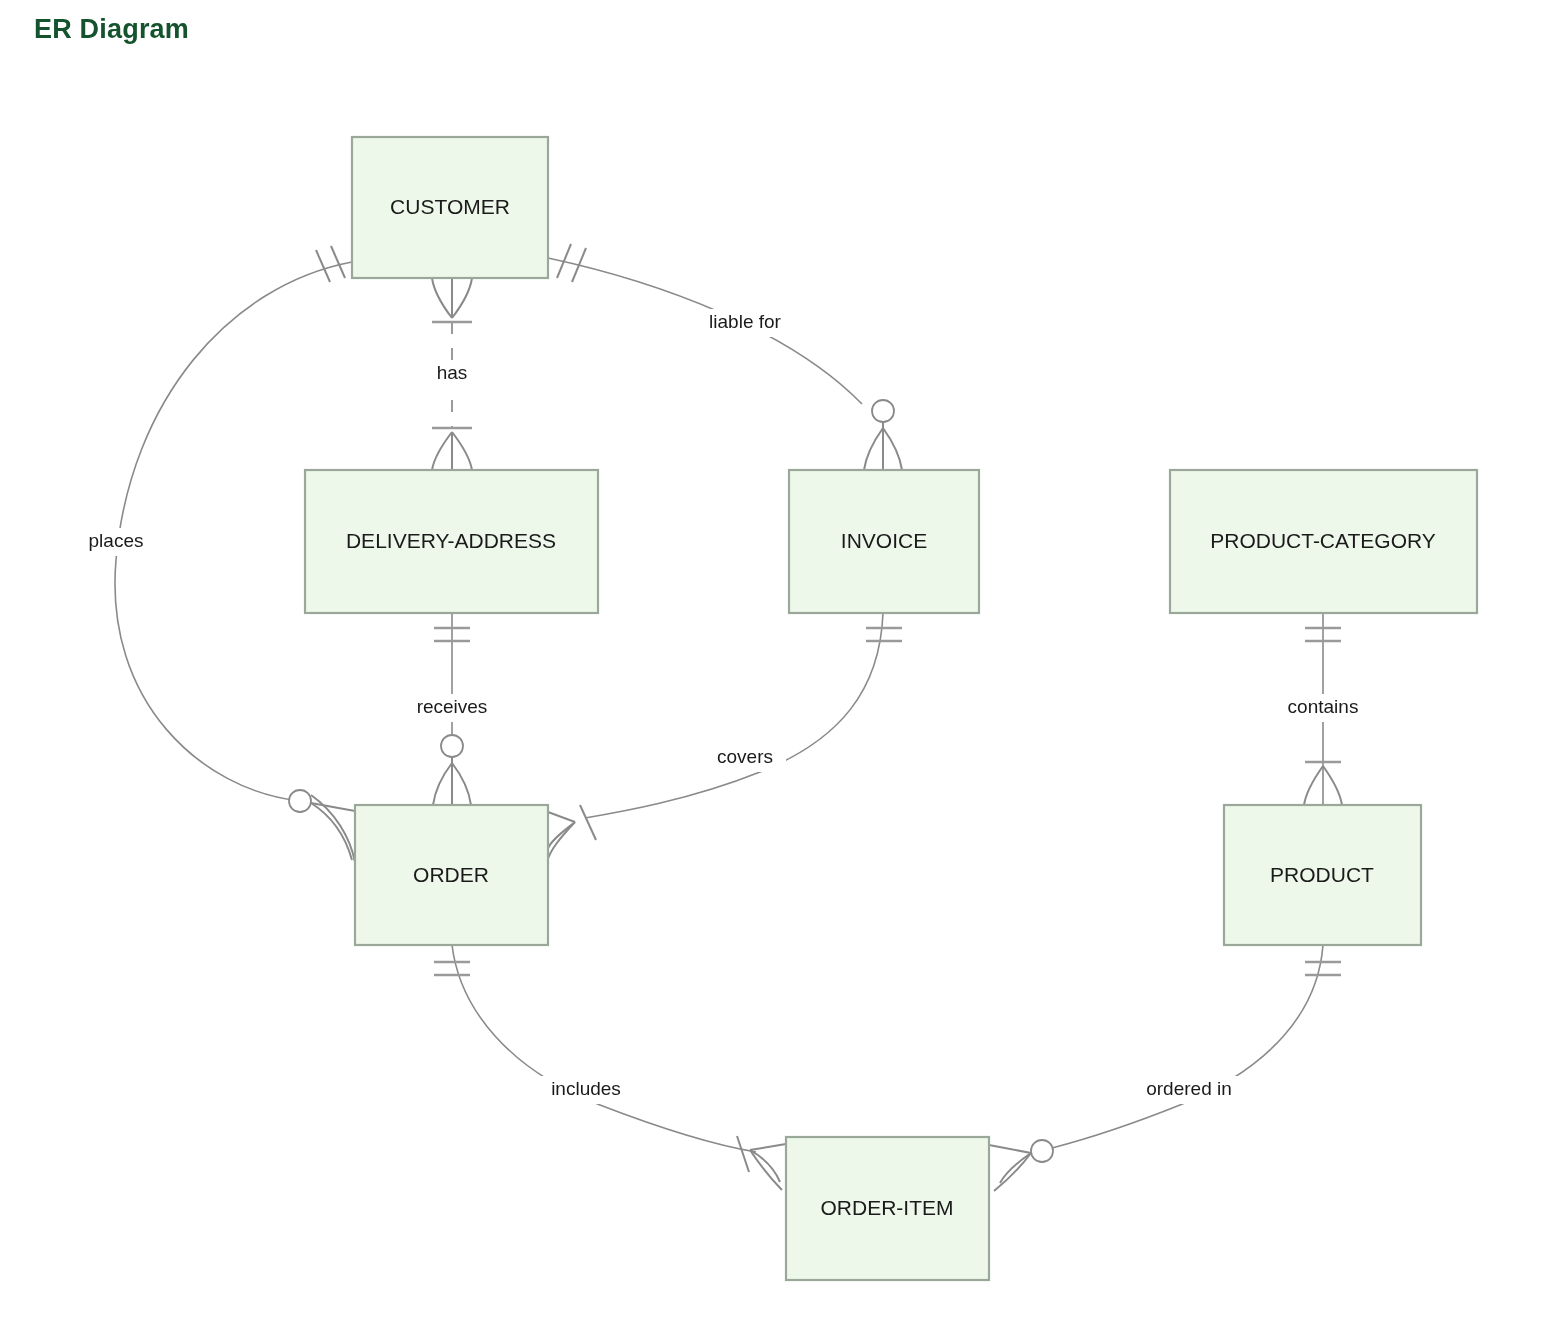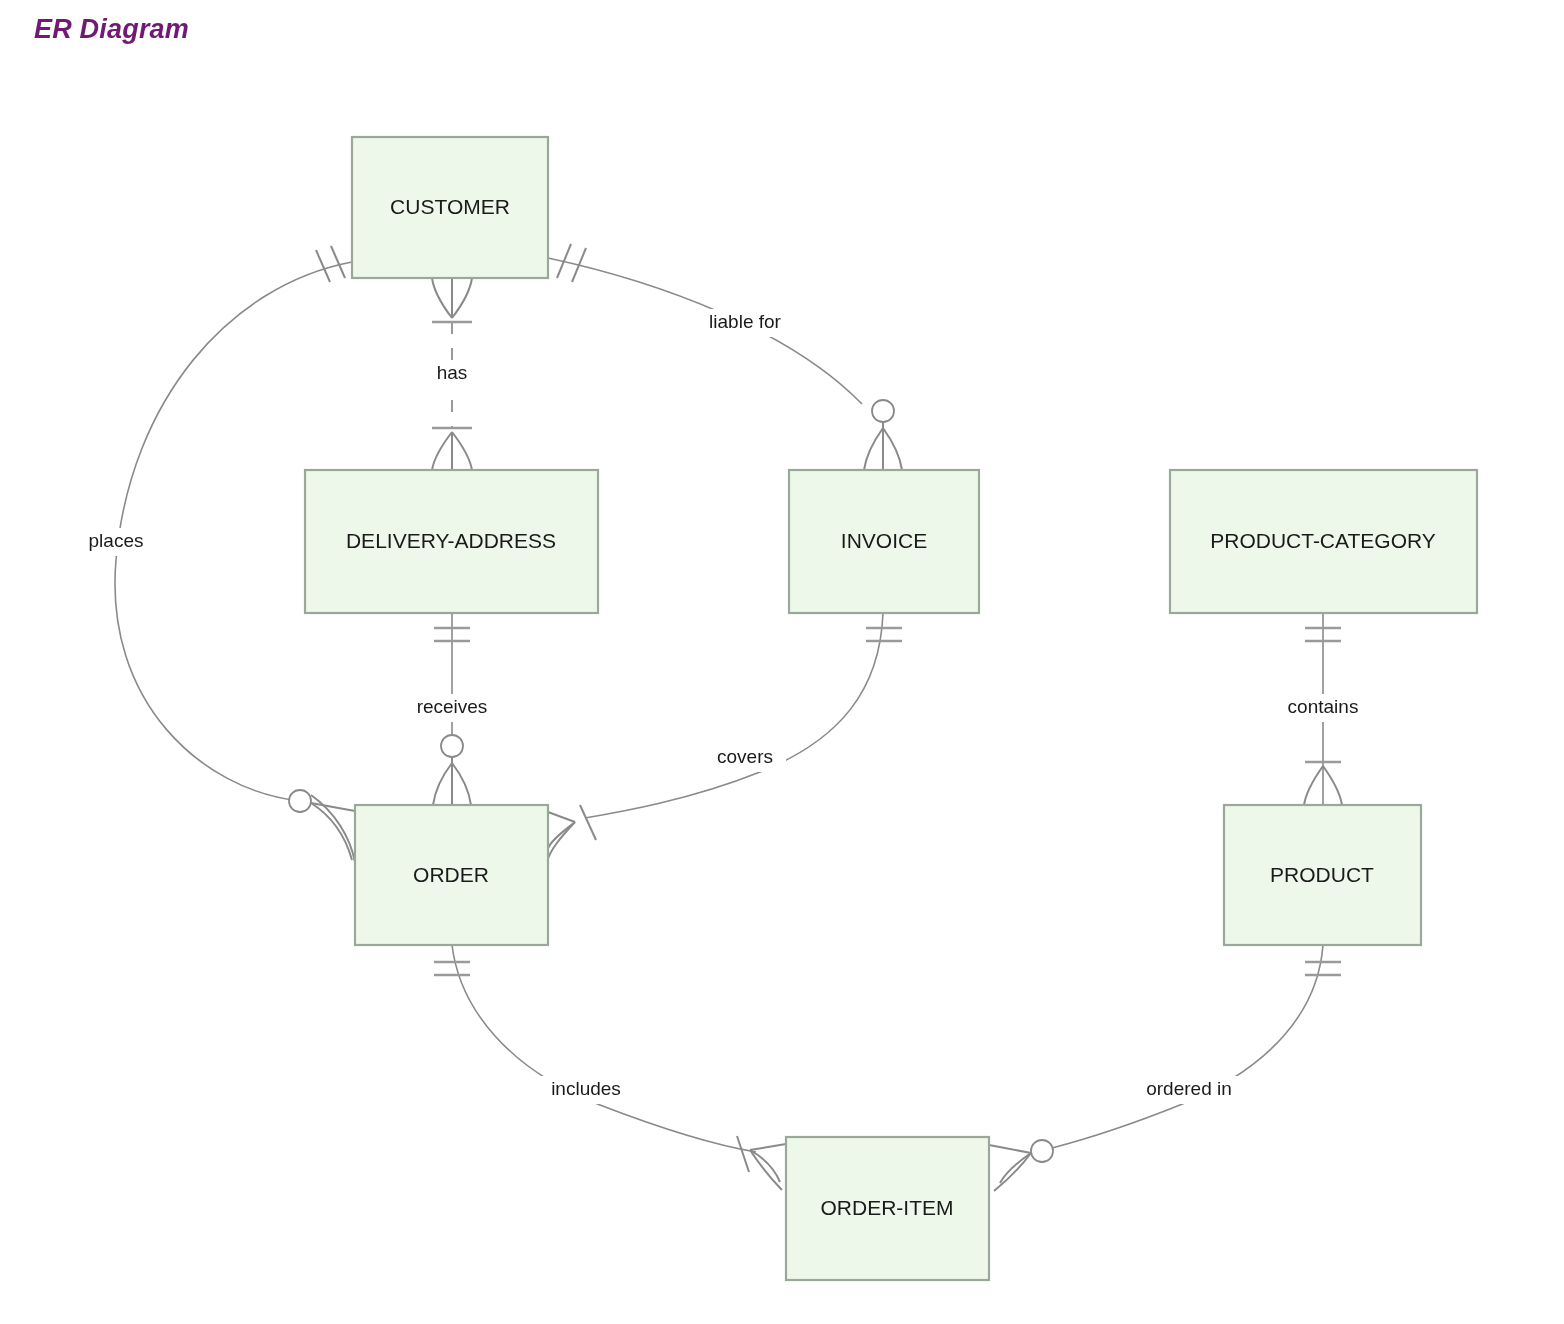--- a/index.html
+++ b/index.html
@@ -13,23 +13,22 @@
     font-family: "Liberation Sans", sans-serif;
     position: relative;
     overflow: hidden;
   }
   #page-title {
     position: absolute;
     left: 34px;
     top: 14px;
     font-size: 27px;
     font-weight: bold;
-    color: #701a75;
+    color: #14532d;
     letter-spacing: 0.2px;
-    font-style: italic;
   }
   #diagram-canvas {
     position: absolute;
     left: 0;
     top: 0;
     width: 1564px;
     height: 1324px;
   }
   .entity-rect {
     fill: #eef8ea;

